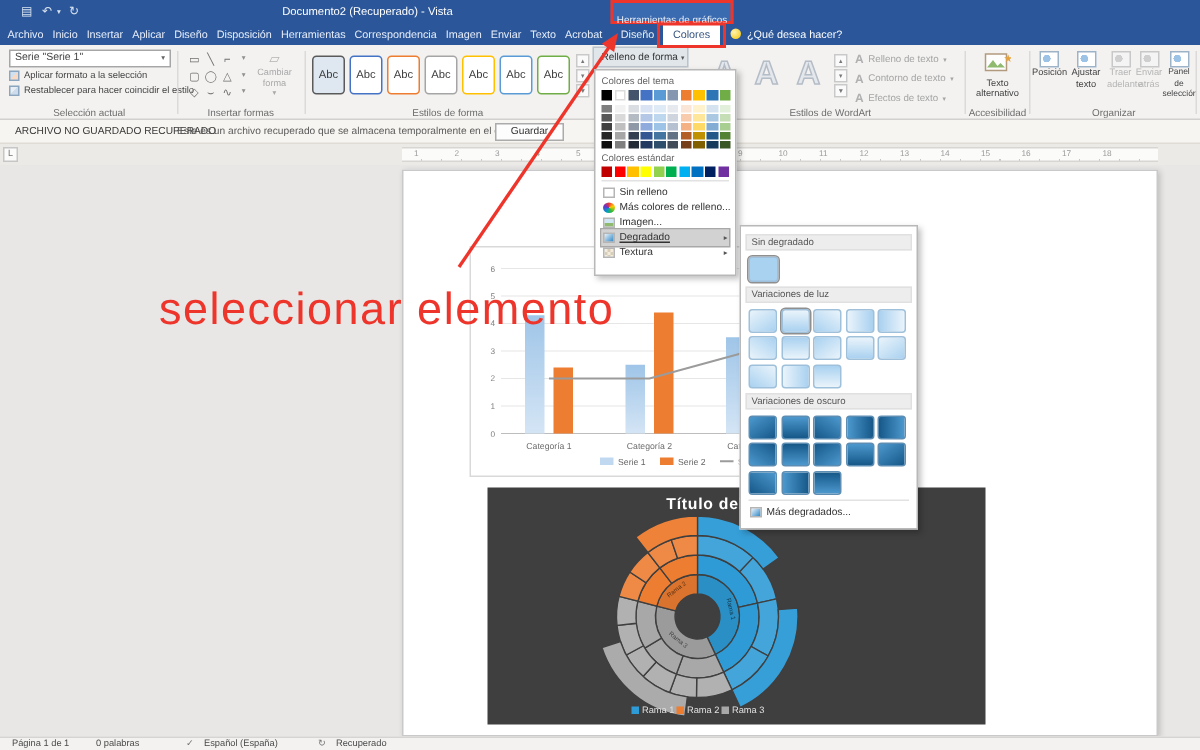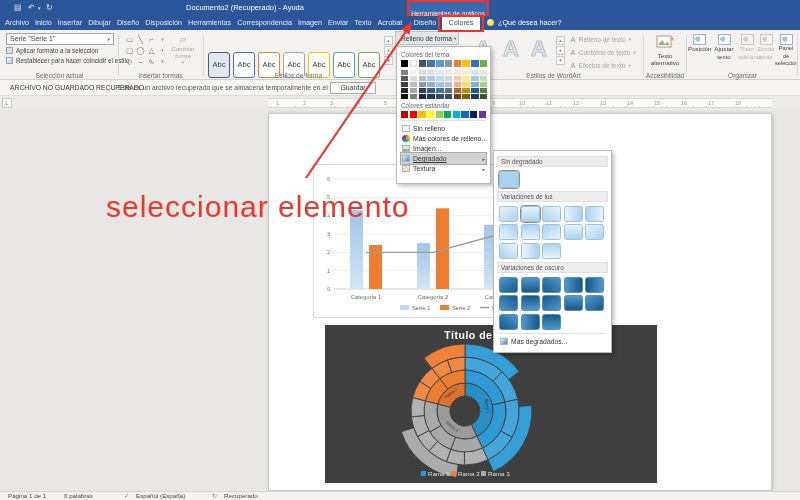--- a/index.html
+++ b/index.html
@@ -29,21 +29,21 @@
   .grouplabel{position:absolute;bottom:1px;left:0;width:100%;text-align:center;font-size:6.6px;color:#6d6d6d;white-space:nowrap}
   .gdiv{position:absolute;top:4px;height:42px;width:1px;background:#dcdad8}
   .combo{position:absolute;left:4px;top:3px;width:108px;height:12px;background:#fff;border:1px solid #a6a6a6;font-size:7px;line-height:10px;padding:0 3px;display:flex;justify-content:space-between;color:#444}
   .ritem{position:absolute;left:4px;display:flex;align-items:center;gap:3px;font-size:6.3px;color:#444;white-space:nowrap}
   .mini-ic{display:inline-block;width:7px;height:7px;border:1px solid #8aa5c0;background:linear-gradient(135deg,#cfe0f0 50%,#f7d9c4 50%)}
   .shapecell{width:11px;height:11px;font-size:7.5px;line-height:11px;text-align:center;color:#707070}
   .shapecaret{width:11px;height:11px;font-size:5px;line-height:11px;text-align:center;color:#909090}
   #shape-grid{position:absolute;left:4px;top:4px;display:grid;grid-template-columns:repeat(4,11px);grid-auto-rows:11px}
   .cambiar{position:absolute;left:48px;top:4px;width:30px;height:38px;text-align:center;color:#a9a9a9;font-size:6.1px;line-height:7px}
   .cambiar .cglyph{font-size:9px;color:#b5b5b5;line-height:11px}
-  #abc-row{position:absolute;left:3px;top:22px;display:flex;gap:3px}
+  #abc-row{position:absolute;left:3px;top:7px;display:flex;gap:3px}
   .abcbox{width:22px;height:26px;border-radius:3px;background:#fff;font-size:7.5px;line-height:24px;text-align:center;color:#404040}
   .scrollcol{position:absolute;top:6px;width:9px}
   .scrollbtn{width:9px;height:9px;border:1px solid #c9c9c9;background:#fafafa;font-size:4.5px;line-height:7px;text-align:center;color:#777;margin-bottom:1px}
   .fillbtn{position:absolute;left:395px;top:31px;width:64px;height:14px;background:#e1e6eb;border:1px solid #bcc3cb;display:flex;align-items:center;gap:2px;padding:0 3px;font-size:6.7px;color:#333;z-index:20;white-space:nowrap}
   .wa-letter{width:26px;height:28px;font-size:22px;font-weight:bold;text-align:center;line-height:28px;color:#e4e8ed;-webkit-text-stroke:1px #b4bcc6}
   .wa-row{display:flex;align-items:center;gap:3px;height:13px;font-size:6.5px;color:#a5a5a5;white-space:nowrap}
   .wa-A{font-size:8px;color:#b0b0b0;font-weight:bold}
   .aicon{width:13px;height:11px;border:1px solid #9db3c8;background:#fff radial-gradient(circle at 35% 45%,#9cc3e5 0 2.5px,transparent 2.6px);margin:0 auto}
   .aicon.dis{border-color:#c8c8c8;background:#f4f4f4 radial-gradient(circle at 35% 45%,#cfcfcf 0 2.5px,transparent 2.6px)}
   .arr-item{position:absolute;top:4px;text-align:center;font-size:6.2px;color:#444;line-height:7.5px}
@@ -103,32 +103,32 @@
   .statusbar span{position:absolute;top:0;line-height:8px;white-space:nowrap}
 </style>
 </head>
 <body>
 
 <div class="titlebar">
   <span class="qicon" style="left:14px">▤</span>
   <span class="qicon" style="left:28px">↶</span>
   <span class="qicon" style="left:38px;font-size:5px">▾</span>
   <span class="qicon" style="left:46px">↻</span>
-  <span class="wtitle">Documento2 (Recuperado) - Ayuda</span>
+  <span class="wtitle">Documento2 (Recuperado) - Vista</span>
   <div class="ctxhead">
     <span>Herramientas de gráficos</span>
   </div>
 </div>
 
 <div class="tabrow">
   <div id="main-tabs">
       <span class="tab">Archivo</span>
       <span class="tab">Inicio</span>
       <span class="tab">Insertar</span>
-      <span class="tab">Dibujar</span>
+      <span class="tab">Aplicar</span>
       <span class="tab">Diseño</span>
       <span class="tab">Disposición</span>
       <span class="tab">Herramientas</span>
       <span class="tab">Correspondencia</span>
       <span class="tab">Imagen</span>
       <span class="tab">Enviar</span>
       <span class="tab">Texto</span>
       <span class="tab">Acrobat</span>
     </div>
   <span class="ctxtab" style="left:410px;width:30px">Diseño</span>

